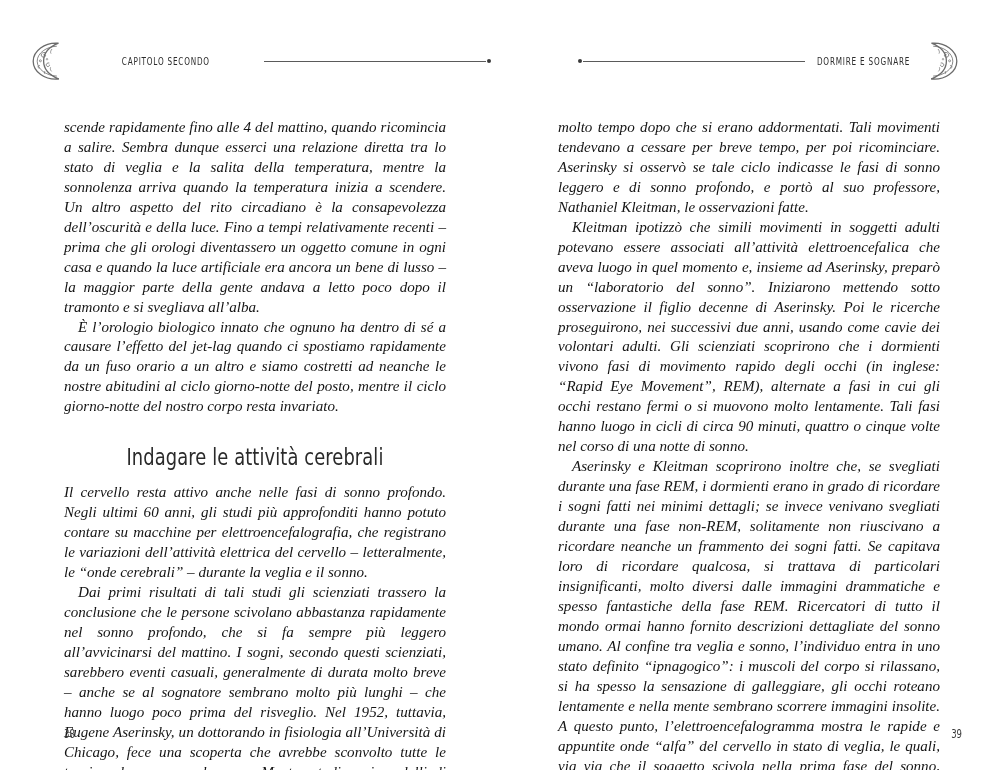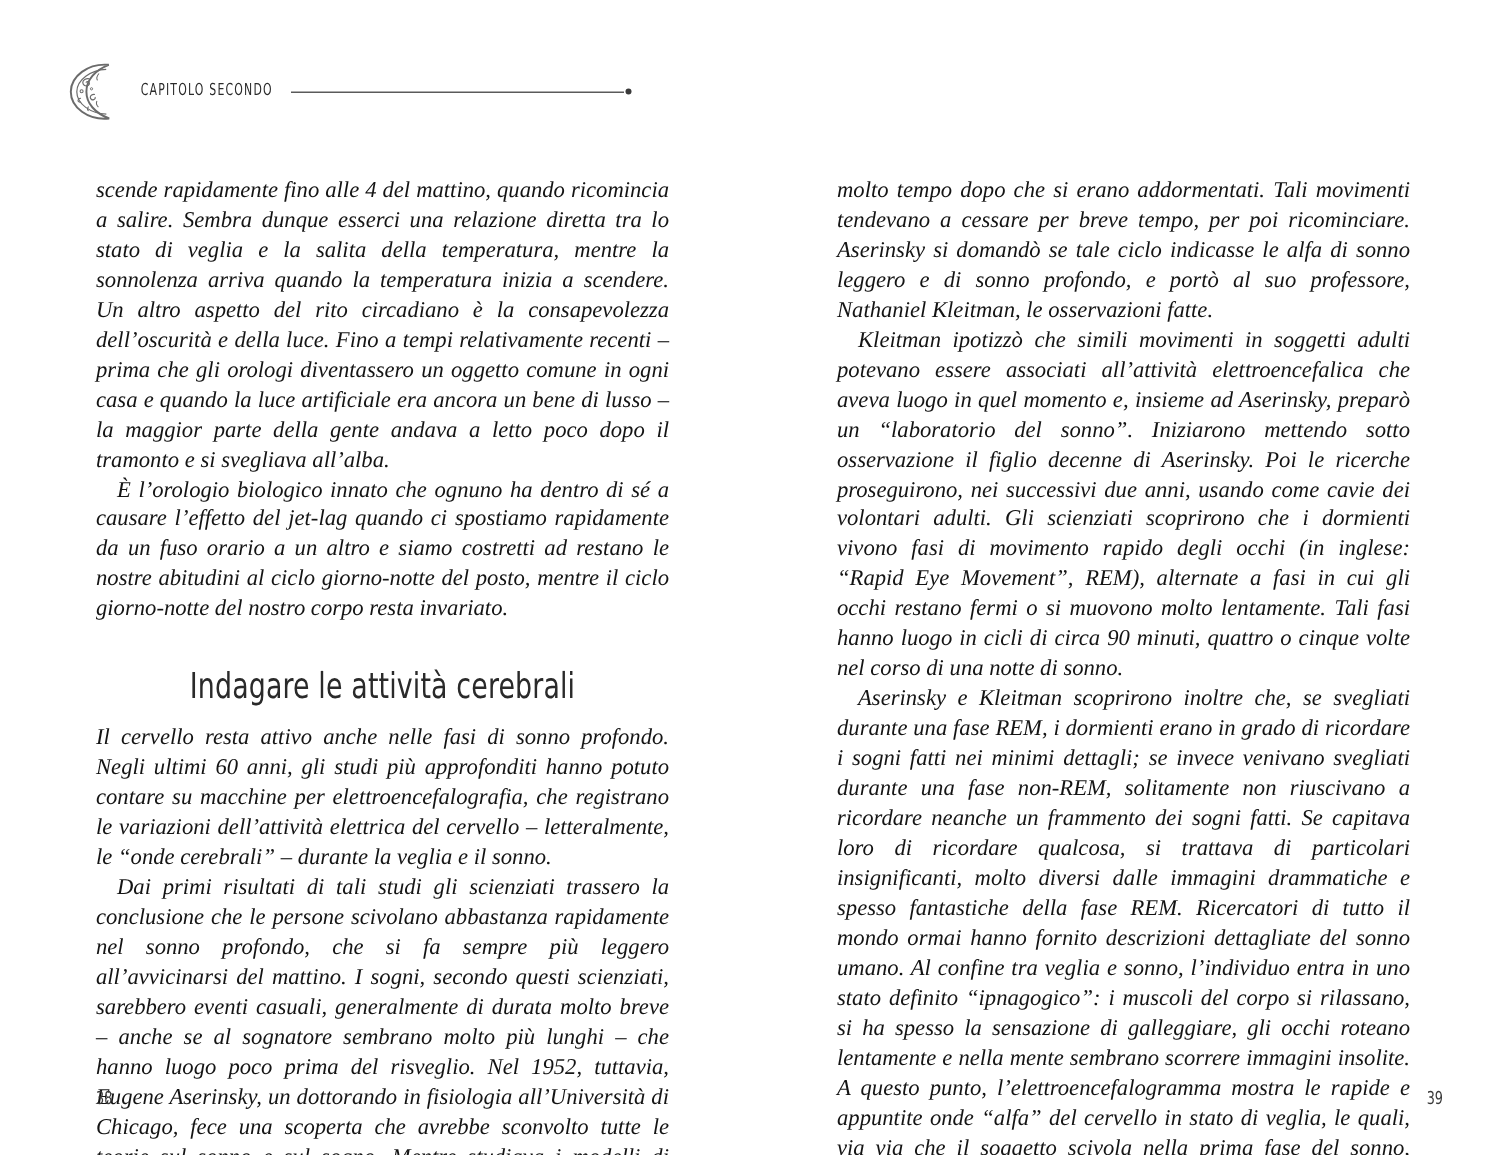--- a/index.html
+++ b/index.html
@@ -21,21 +21,21 @@
   }
 
   
   .runhead {
     position:absolute;
     top:40px;
     height:42px;
     display:flex;
     align-items:center;
   }
-  .runhead.left  { left:42px;  right:auto; }
+  .runhead.left  { left:28px;  right:auto;gap:42px; }
   .runhead.right { right:38px; flex-direction:row-reverse; }
 
   .moon { width:44px; height:42px; flex:0 0 auto; }
   .moon.flip { transform:scaleX(-1); }
 
   .runhead-label {
     font-family:"DejaVu Sans Condensed","Liberation Sans", sans-serif;
     font-size:8.6px;
     letter-spacing:0.85px;
     color:#2b2b2b;
@@ -137,34 +137,55 @@
       </svg>
       <span class="runhead-label">CAPITOLO SECONDO</span>
       <span class="rule-wrap">
         <span class="rule-line"></span>
         <span class="rule-dot"></span>
       </span>
     </div>
 
     <div class="column">
       <p>scende rapidamente fino alle 4 del mattino, quando ricomincia a salire. Sembra dunque esserci una relazione diretta tra lo stato di veglia e la salita della temperatura, mentre la sonnolenza arriva quando la temperatura inizia a scendere. Un altro aspetto del rito circadiano è la consapevolezza dell’oscurità e della luce. Fino a tempi relativamente recenti – prima che gli orologi diventassero un oggetto comune in ogni casa e quando la luce artificiale era ancora un bene di lusso – la maggior parte della gente andava a letto poco dopo il tramonto e si svegliava all’alba.</p>
-      <p class="indent">È l’orologio biologico innato che ognuno ha dentro di sé a causare l’effetto del jet-lag quando ci spostiamo rapidamente da un fuso orario a un altro e siamo costretti ad restano le nostre abitudini al ciclo giorno-notte del posto, mentre il ciclo giorno-notte del nostro corpo resta invariato.</p>
+      <p class="indent">È l’orologio biologico innato che ognuno ha dentro di sé a causare l’effetto del jet-lag quando ci spostiamo rapidamente da un fuso orario a un altro e siamo costretti ad neanche le nostre abitudini al ciclo giorno-notte del posto, mentre il ciclo giorno-notte del nostro corpo resta invariato.</p>
       <h2 class="section-title">Indagare le attività cerebrali</h2>
       <p>Il cervello resta attivo anche nelle fasi di sonno profondo. Negli ultimi 60 anni, gli studi più approfonditi hanno potuto contare su macchine per elettroencefalografia, che registrano le variazioni dell’attività elettrica del cervello – letteralmente, le “onde cerebrali” – durante la veglia e il sonno.</p>
       <p class="indent">Dai primi risultati di tali studi gli scienziati trassero la conclusione che le persone scivolano abbastanza rapidamente nel sonno profondo, che si fa sempre più leggero all’avvicinarsi del mattino. I sogni, secondo questi scienziati, sarebbero eventi casuali, generalmente di durata molto breve – anche se al sognatore sembrano molto più lunghi – che hanno luogo poco prima del risveglio. Nel 1952, tuttavia, Eugene Aserinsky, un dottorando in fisiologia all’Università di Chicago, fece una scoperta che avrebbe sconvolto tutte le teorie sul sonno e sul sogno. Mentre studiava i modelli di sonno dei bambini, Aserinsky osservò che gli occhi dei soggetti studiati continuavano a muoversi sotto le palpebre chiuse anche</p>
     </div>
 
     <div class="folio">38</div>
   </div>
 
   <div class="page right">
 
+    <div class="runhead right">
+      <svg class="moon flip" viewBox="0 0 44 42">
+        <g fill="none" stroke="#6b6b6b" stroke-width="1.1">
+          <path d="M30.5 3.2 C16.5 2.0 5.2 11.0 5.2 21.2 C5.2 31.6 16.6 40.4 30.8 39.0 C21.4 35.4 15.6 29.0 15.6 21.1 C15.6 13.2 21.3 6.8 30.5 3.2 Z" stroke-width="1.3"></path>
+          <path d="M28.8 6.2 C18.6 6.6 9.2 13.0 9.2 21.2 C9.2 29.4 18.5 35.7 28.9 36.1" stroke-width="0.8"></path>
+          <path d="M17.5 12.5 C15.2 12.1 13.2 13.3 13.2 15.0 C13.2 16.5 14.7 17.5 16.2 17.1 C17.4 16.8 17.9 15.8 17.4 15.0 C16.9 14.2 15.6 14.3 15.3 15.1" stroke-width="0.8"></path>
+          <path d="M21.3 23.0 C19.6 22.6 18.2 23.6 18.2 24.9 C18.2 26.1 19.4 26.8 20.5 26.4 C21.4 26.1 21.7 25.3 21.3 24.7" stroke-width="0.8"></path>
+          <path d="M12.0 25.6 C10.9 25.4 10.0 26.1 10.0 27.0 C10.0 27.8 10.9 28.3 11.7 28.0" stroke-width="0.7"></path>
+          <path d="M24.0 9.0 C22.6 10.6 22.2 12.4 23.0 13.6" stroke-width="0.7"></path>
+          <path d="M23.6 31.4 C22.4 30.2 22.0 28.6 22.6 27.3" stroke-width="0.7"></path>
+          <circle cx="12.4" cy="20.8" r="1.0" stroke-width="0.7"></circle>
+          <circle cx="19.0" cy="19.2" r="0.75" stroke-width="0.6"></circle>
+          <path d="M17.0 31.0 C16.2 32.0 16.2 33.2 17.0 34.0" stroke-width="0.7"></path>
+        </g>
+      </svg>
+      <span class="runhead-label">DORMIRE E SOGNARE</span>
+      <span class="rule-wrap">
+        <span class="rule-line"></span>
+        <span class="rule-dot"></span>
+      </span>
+    </div>
 
     <div class="column">
-      <p>molto tempo dopo che si erano addormentati. Tali movimenti tendevano a cessare per breve tempo, per poi ricominciare. Aserinsky si domandò se tale ciclo indicasse le alfa di sonno leggero e di sonno profondo, e portò al suo professore, Nathaniel Kleitman, le osservazioni fatte.</p>
+      <p>molto tempo dopo che si erano addormentati. Tali movimenti tendevano a cessare per breve tempo, per poi ricominciare. Aserinsky si osservò se tale ciclo indicasse le fasi di sonno leggero e di sonno profondo, e portò al suo professore, Nathaniel Kleitman, le osservazioni fatte.</p>
       <p class="indent">Kleitman ipotizzò che simili movimenti in soggetti adulti potevano essere associati all’attività elettroencefalica che aveva luogo in quel momento e, insieme ad Aserinsky, preparò un “laboratorio del sonno”. Iniziarono mettendo sotto osservazione il figlio decenne di Aserinsky. Poi le ricerche proseguirono, nei successivi due anni, usando come cavie dei volontari adulti. Gli scienziati scoprirono che i dormienti vivono fasi di movimento rapido degli occhi (in inglese: “Rapid Eye Movement”, REM), alternate a fasi in cui gli occhi restano fermi o si muovono molto lentamente. Tali fasi hanno luogo in cicli di circa 90 minuti, quattro o cinque volte nel corso di una notte di sonno.</p>
       <p class="indent">Aserinsky e Kleitman scoprirono inoltre che, se svegliati durante una fase REM, i dormienti erano in grado di ricordare i sogni fatti nei minimi dettagli; se invece venivano svegliati durante una fase non-REM, solitamente non riuscivano a ricordare neanche un frammento dei sogni fatti. Se capitava loro di ricordare qualcosa, si trattava di particolari insignificanti, molto diversi dalle immagini drammatiche e spesso fantastiche della fase REM. Ricercatori di tutto il mondo ormai hanno fornito descrizioni dettagliate del sonno umano. Al confine tra veglia e sonno, l’individuo entra in uno stato definito “ipnagogico”: i muscoli del corpo si rilassano, si ha spesso la sensazione di galleggiare, gli occhi roteano lentamente e nella mente sembrano scorrere immagini insolite. A questo punto, l’elettroencefalogramma mostra le rapide e appuntite onde “alfa” del cervello in stato di veglia, le quali, via via che il soggetto scivola nella prima fase del sonno, vengono però sostituite dalle onde più lente e regolari – chiamate onde “theta” – tipiche del sonno leggero.</p>
 
     </div>
 
     <div class="folio">39</div>
   </div>
 
 </div>
 

